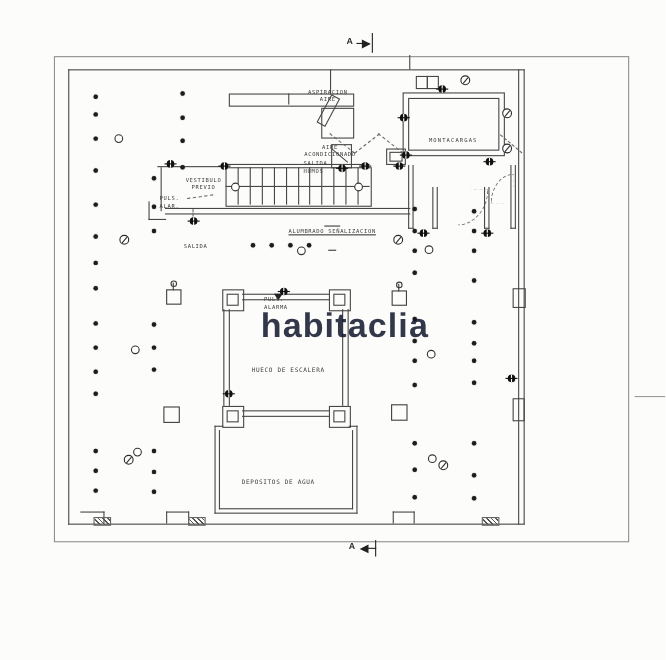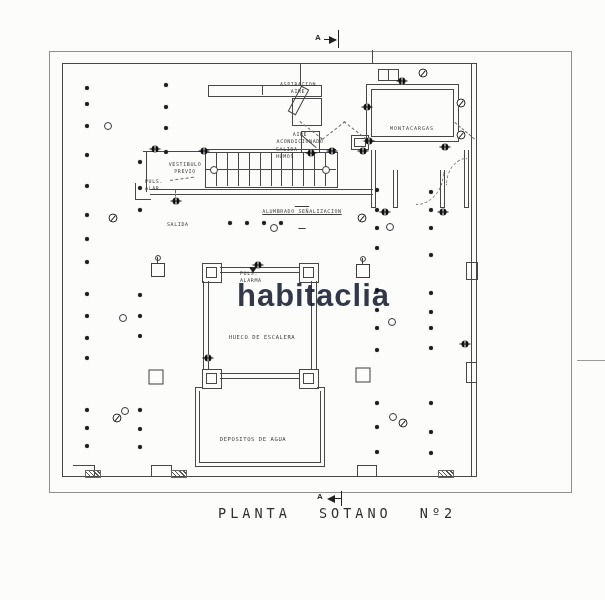--- a/index.html
+++ b/index.html
@@ -304,14 +304,13 @@
     <div class="w" style="left:338px;top:30px;width:1px;height:18px;background:#222;"></div>
   </div>
 
   <div>
     <span class="marker" style="left:317px;top:492px;position:absolute;">A</span>
     <div class="arrL" style="left:327px;top:495px;"></div>
     <div class="w" style="left:330px;top:498px;width:12px;height:1px;background:#222;"></div>
     <div class="w" style="left:341px;top:491px;width:1px;height:15px;background:#222;"></div>
   </div>
 
-  <div id="title">PLANTA  SOTANO  Nº2</div>
 </div>
 
 </body></html>

